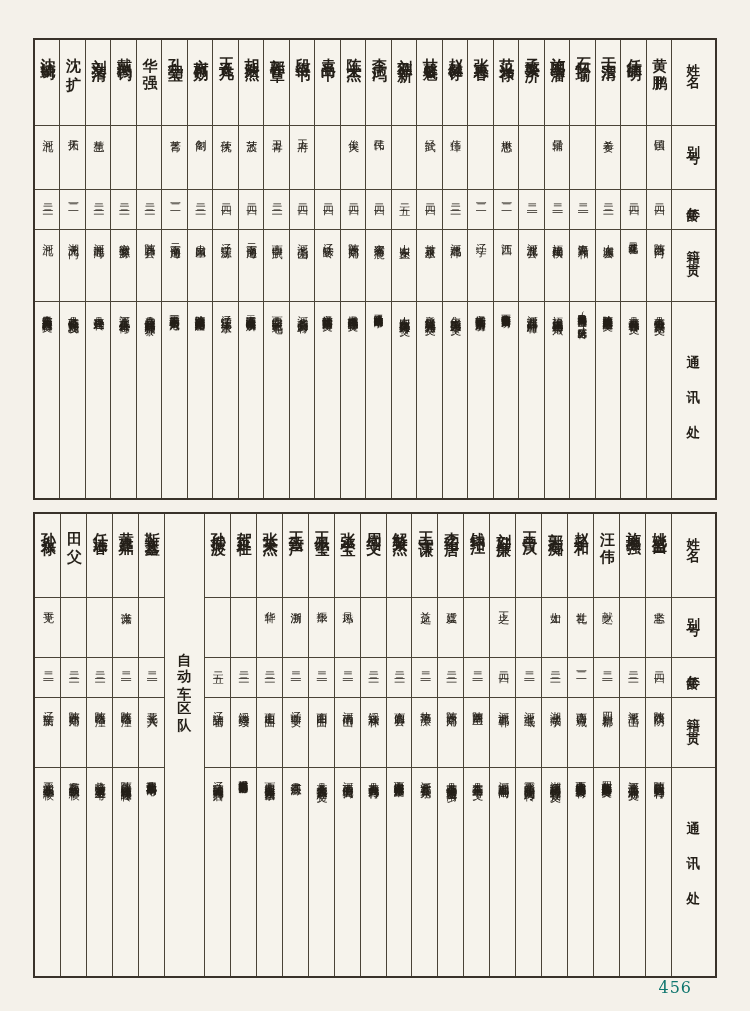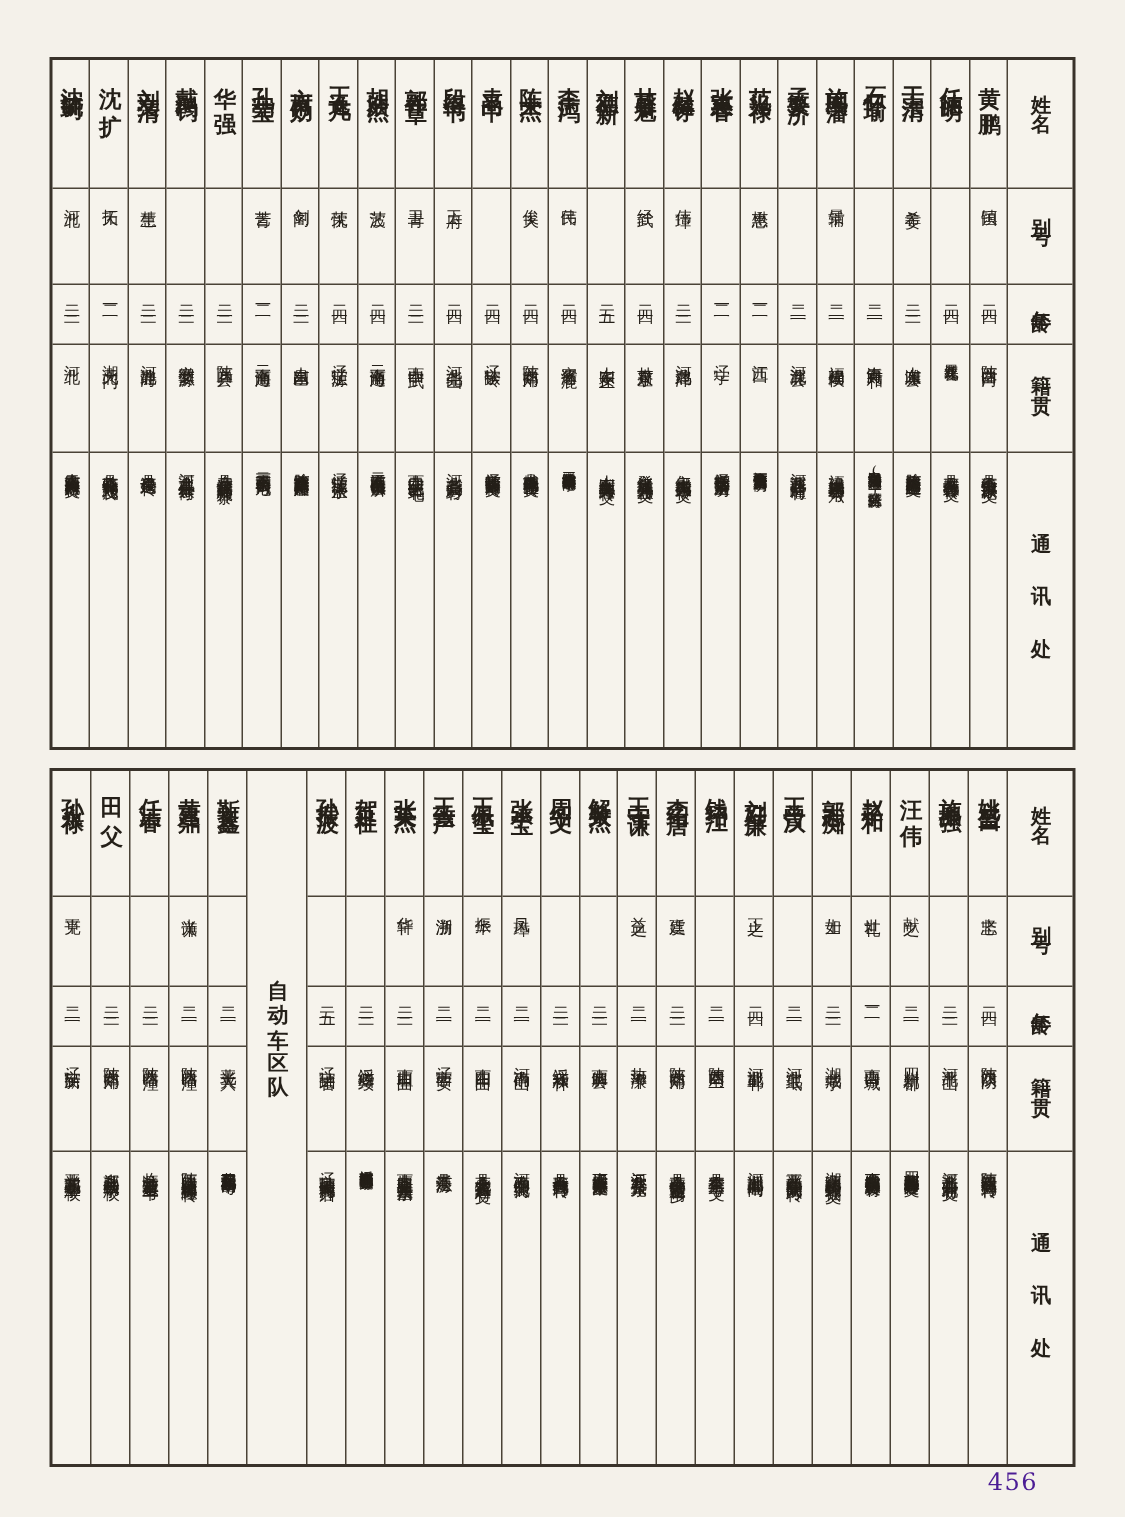--- a/index.html
+++ b/index.html
@@ -64,21 +64,21 @@
   .h-alias .vtext{letter-spacing:.55em;padding-top:8px;}
   .h-age .vtext{letter-spacing:.1em;padding-top:6px;}
   .h-native .vtext{letter-spacing:1.1em;padding-top:9px;}
   .h-address .vtext{letter-spacing:2.6em;padding-top:42px;}
 
   .section-cell{align-items:flex-start;}
   .section-text{font-size:14px;font-weight:bold;letter-spacing:1.15em;padding-top:128px;}
 
   .page-number{
     position:absolute;right:58px;bottom:14px;
-    font-size:16px;letter-spacing:.06em;color:#4c1d95;
+    font-size:16px;letter-spacing:.06em;color:#0f766e;
     font-family:"DejaVu Serif","Liberation Serif",serif;
   }
 </style>
 </head>
 <body>
 
 <div class="sheet">
   <div class="rtable t0">
       <div class="col header-col">
         <div class="cell h-name name-cell">

